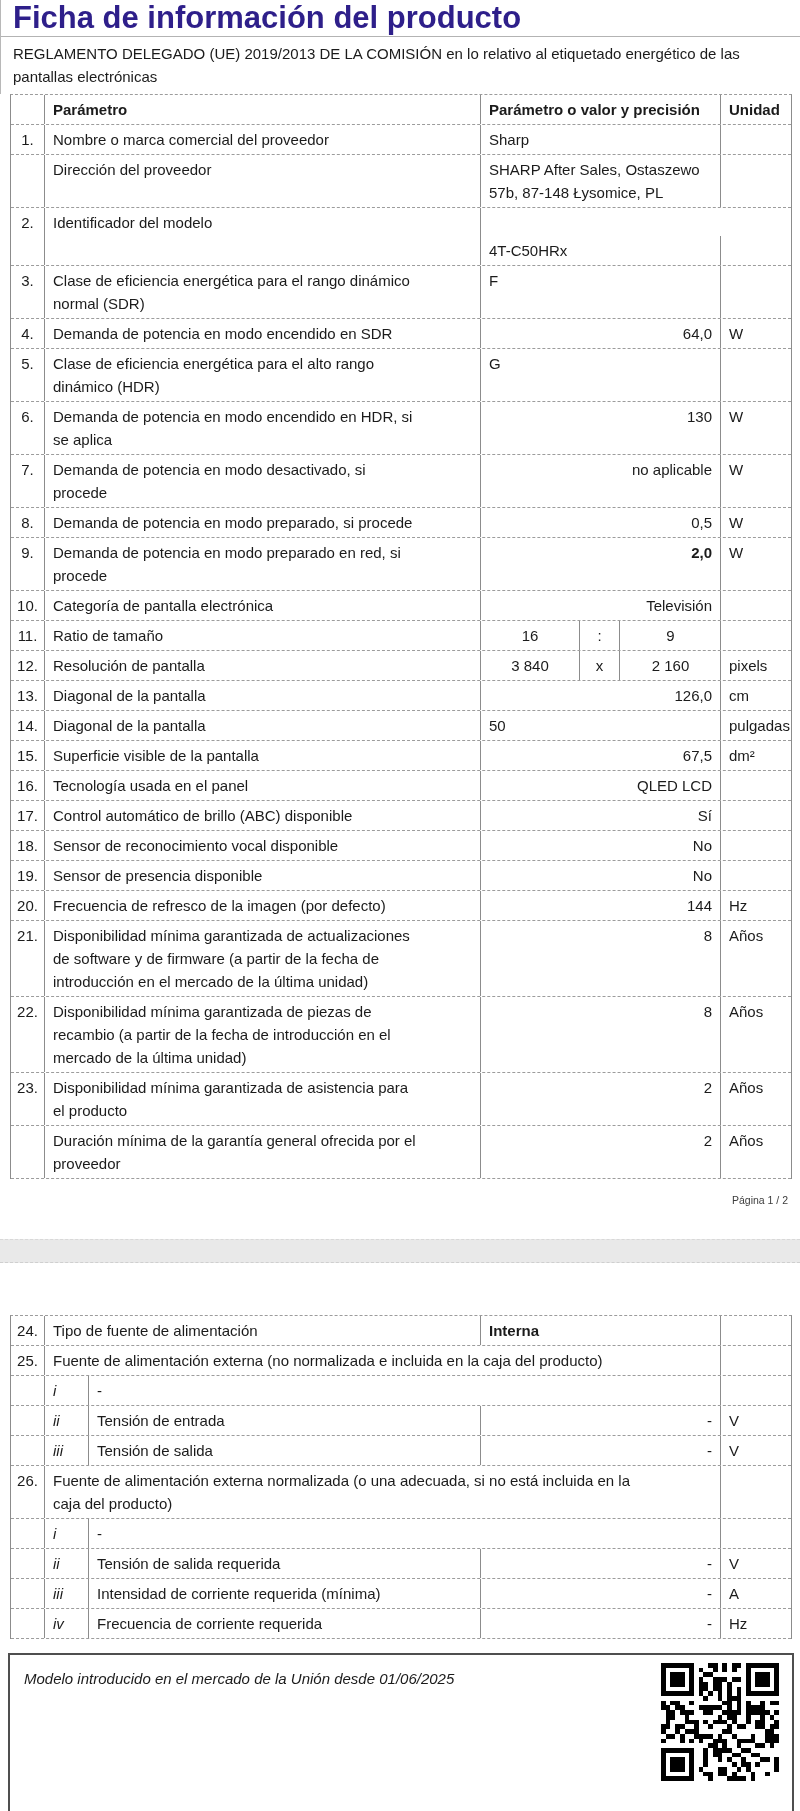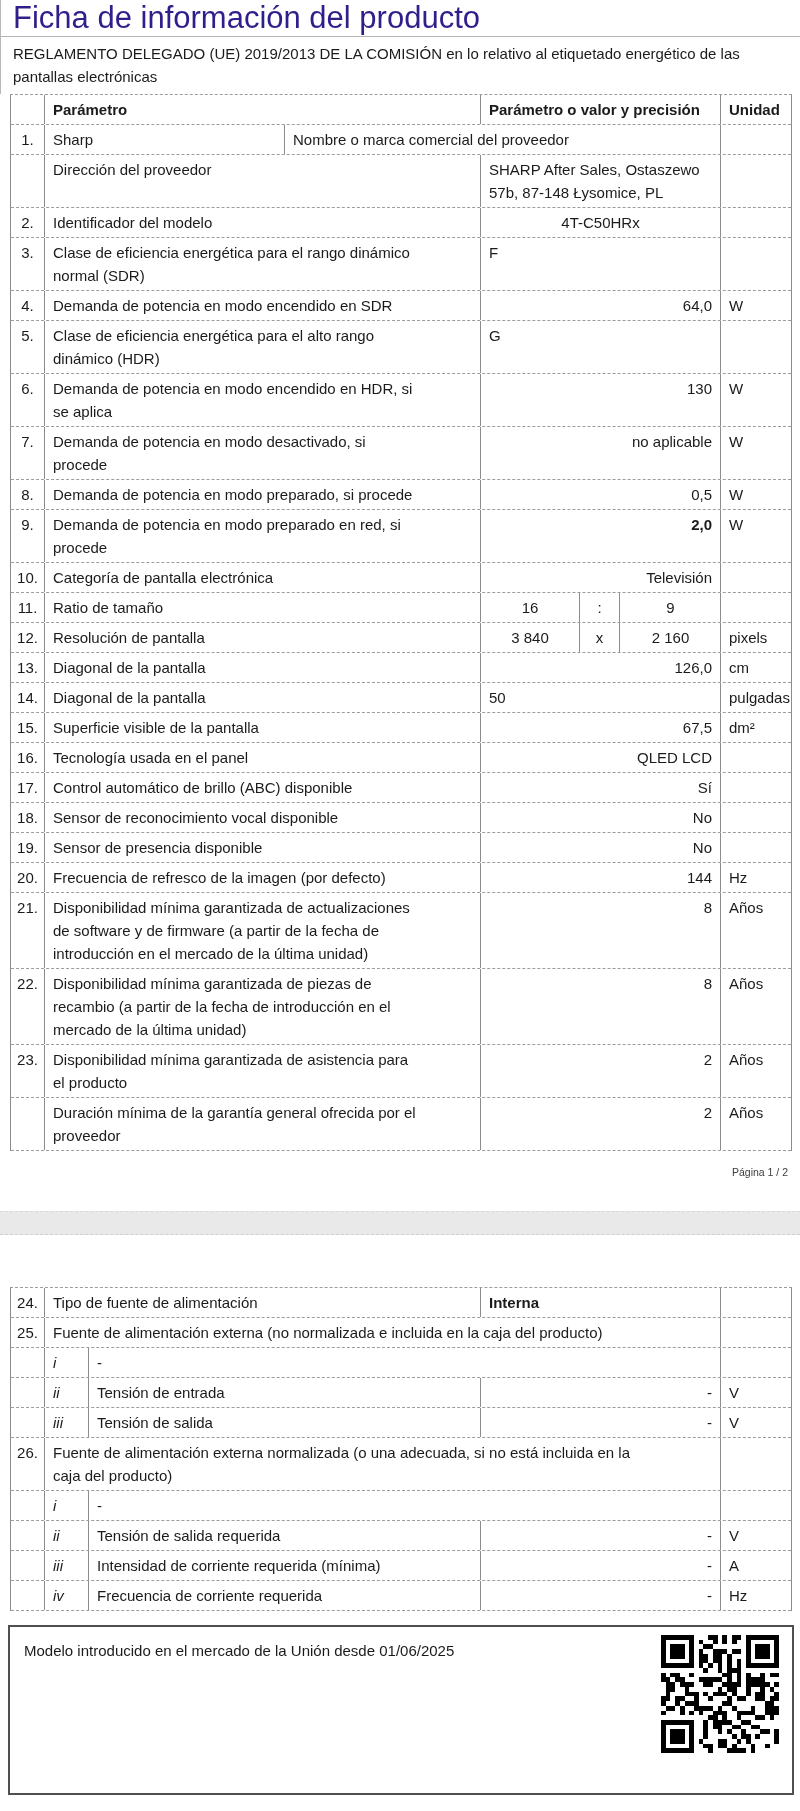--- a/index.html
+++ b/index.html
@@ -3,21 +3,21 @@
 <meta charset="utf-8">
 <style>
   html,body{margin:0;padding:0;}
   body{
     width:800px;height:1811px;overflow:hidden;background:#ffffff;
     font-family:"Liberation Sans",sans-serif;color:#1b1b1b;
     font-size:15px;line-height:23px;
   }
   .doc-header{border-left:1px solid #b8b8b8;}
   .title{
-    font-size:31px;font-weight:normal;line-height:34px;
+    font-size:31px;font-weight:bold;line-height:34px;
     padding:1px 10px 1px 12px;border-bottom:1px solid #b3b3b3;
   }
   .subtitle{padding:5px 16px 6px 12px;}
 
   .tbl{
     margin-left:10px;width:782px;box-sizing:border-box;
     border-left:1px solid #8c8c8c;border-right:1px solid #8c8c8c;
     border-top:1px dashed #9c9c9c;
   }
   .trow{display:flex;border-bottom:1px dashed #9c9c9c;align-items:stretch;}
@@ -43,54 +43,54 @@
   }
   .separator{
     height:22px;background:#e9e9e9;margin-top:32px;
     border-top:1px dashed #d8d8d8;border-bottom:1px dashed #cfcfcf;
   }
   .tbl2{margin-top:52px;}
   .market-box{
     margin:14px 0 0 8px;width:786px;height:170px;box-sizing:border-box;
     border:2px solid #4f4f4f;position:relative;padding:12px 14px;
   }
-  .market-note{}
+  .market-note{font-style:italic;}
   .qr{position:absolute;top:8px;right:13px;width:118px;height:118px;}
 </style>
 </head>
 <body>
 
 <div class="doc-header">
   <div class="title" style="color: rgb(46, 31, 138);">Ficha de información del producto</div>
   <div class="subtitle">REGLAMENTO DELEGADO (UE) 2019/2013 DE LA COMISIÓN en lo relativo al etiquetado energético de las pantallas electrónicas</div>
 </div>
 
 <div class="tbl" id="table1">
     <div class="trow thead">
       <div class="cell c-num"></div>
       <div class="cell c-param">Parámetro</div>
       <div class="cell c-value">Parámetro o valor y precisión</div>
       <div class="cell c-unit">Unidad</div>
     </div>
     <div class="trow">
       <div class="cell c-num">1.</div>
+      <div class="cell c-param">Nombre o marca comercial del proveedor</div>
       <div class="cell c-value" style="text-align: left;">Sharp</div>
-      <div class="cell c-param">Nombre o marca comercial del proveedor</div>
       <div class="cell c-unit"></div>
     </div>
     <div class="trow">
       <div class="cell c-num"></div>
       <div class="cell c-param">Dirección del proveedor</div>
       <div class="cell c-value" style="text-align: left;">SHARP After Sales, Ostaszewo 57b, 87-148 Łysomice, PL</div>
       <div class="cell c-unit"></div>
     </div>
     <div class="trow">
       <div class="cell c-num">2.</div>
       <div class="cell c-param">Identificador del modelo</div>
-      <div class="cell c-value" style="text-align: center;">4T-C50HRx</div>
+      <div class="cell c-value" style="text-align: left; margin-top: 28px;">4T-C50HRx</div>
       <div class="cell c-unit"></div>
     </div>
     <div class="trow">
       <div class="cell c-num">3.</div>
       <div class="cell c-param">Clase de eficiencia energética para el rango dinámico normal (SDR)</div>
       <div class="cell c-value" style="text-align: left;">F</div>
       <div class="cell c-unit"></div>
     </div>
     <div class="trow">
       <div class="cell c-num">4.</div>

